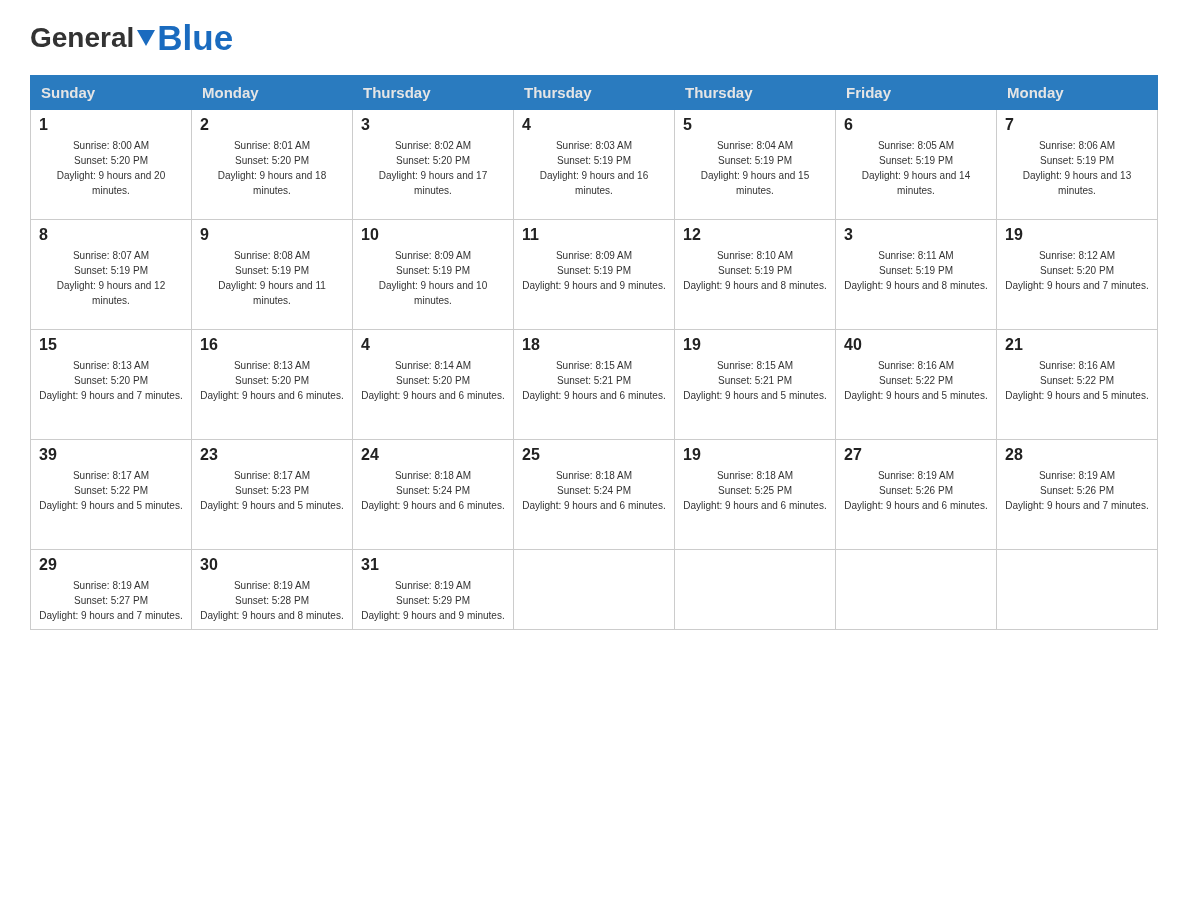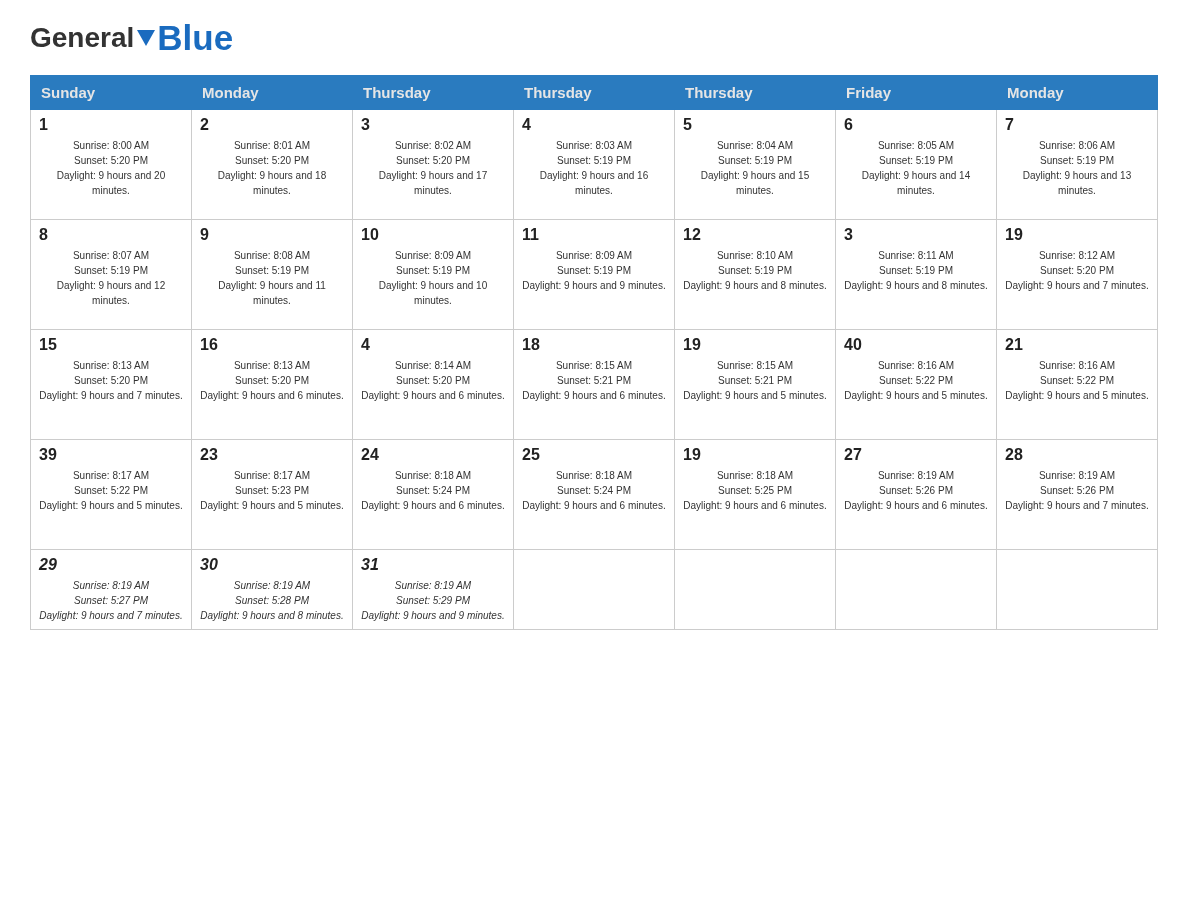--- a/index.html
+++ b/index.html
@@ -77,21 +77,20 @@
       margin-bottom: 4px;
     }
     tbody tr td .day-info {
       font-size: 10px;
       color: #333;
       line-height: 1.5;
       text-align: center;
     }
     tbody tr:last-child td {
       height: auto;
-      font-style: italic;
     }
     .empty-cell {
       background: #fff;
     }
   </style>
 </head>
 <body>
 
 <div class="header">
   <div class="logo">

